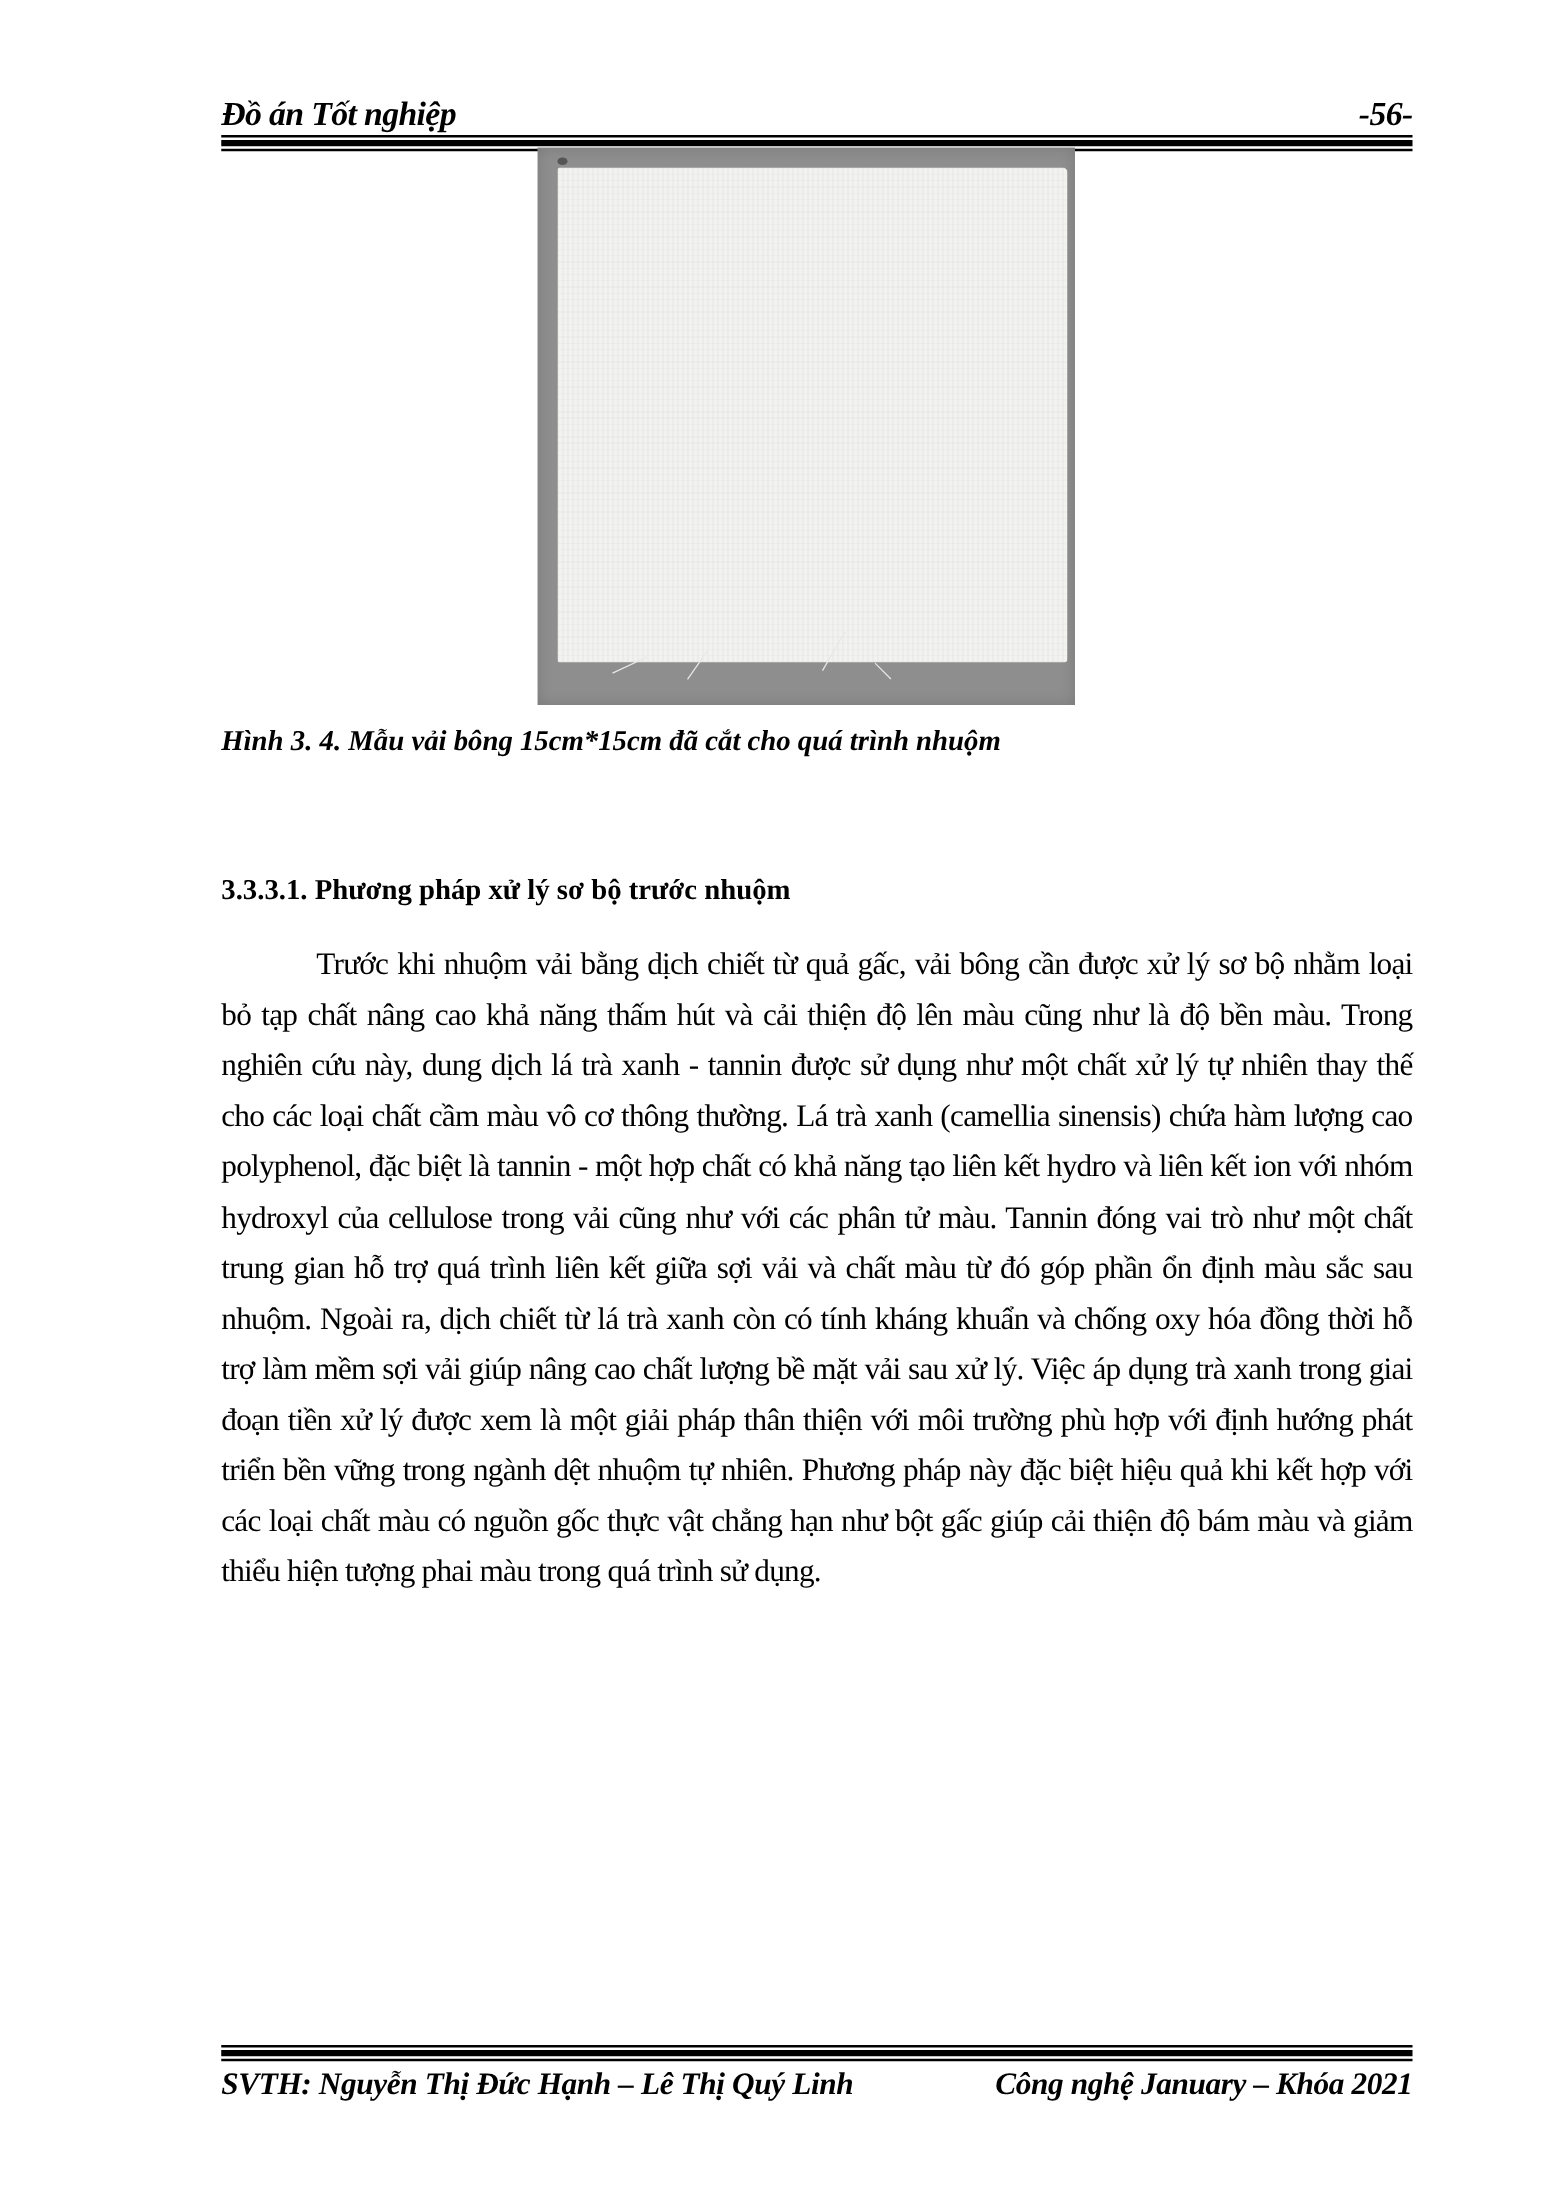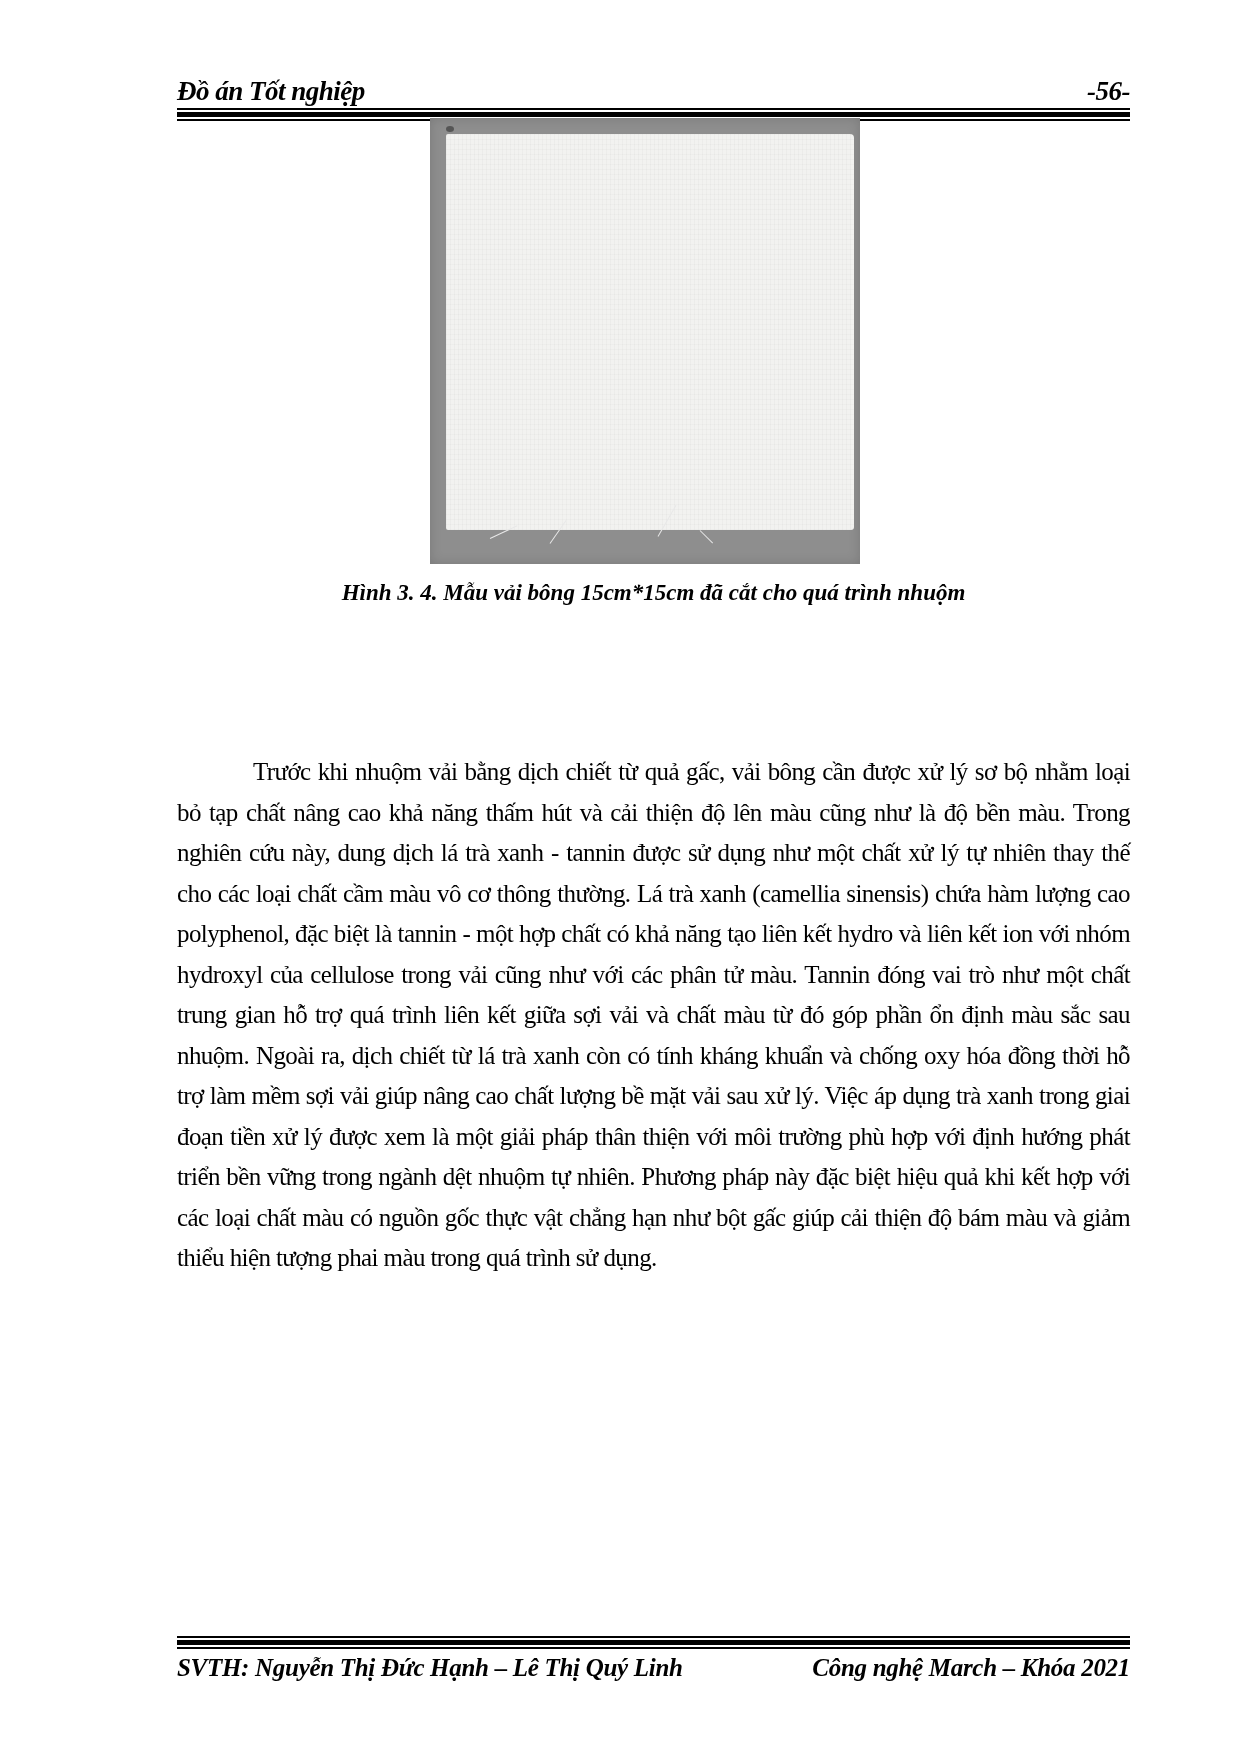--- a/index.html
+++ b/index.html
@@ -38,21 +38,21 @@
     }
     .figure .speck {
       position: absolute; left: 16px; top: 8px; width: 8px; height: 6px;
       background: #555; border-radius: 50%;
     }
     .figure .thread {
       position: absolute; height: 1px; background: #e8e8e8; transform-origin: left center;
     }
 
     .caption {
-      position: absolute; left: 177px; top: 580px; width: 953px; text-align: center;
+      position: absolute; left: 177px; top: 580px; width: 953px; text-align: left;
       font-family: "Liberation Serif", serif; font-style: italic; font-weight: bold;
       font-size: 23px;
     }
 
     .heading {
       position: absolute; left: 177px;
       font-family: "Liberation Serif", serif; font-weight: bold; font-size: 23px;
     }
     .heading.h3 { top: 640px; }
     .heading.h4 { top: 699px; }
@@ -94,29 +94,30 @@
     <div class="speck"></div>
     <div class="cloth"></div>
     <div class="thread" style="left:60px; top:420px; width:30px; transform:rotate(-25deg);"></div>
     <div class="thread" style="left:120px; top:425px; width:28px; transform:rotate(-55deg);"></div>
     <div class="thread" style="left:228px; top:418px; width:36px; transform:rotate(-60deg);"></div>
     <div class="thread" style="left:270px; top:412px; width:18px; transform:rotate(45deg);"></div>
   </div>
 
   <div class="caption">Hình 3. 4. Mẫu vải bông 15cm*15cm đã cắt cho quá trình nhuộm</div>
 
+  <div class="heading h4">3.3.3.1. Phương pháp xử lý sơ bộ trước nhuộm</div>
 
   <p class="body-text" style="margin:0;">Trước khi nhuộm vải bằng dịch chiết từ quả gấc, vải bông cần được xử lý sơ bộ nhằm loại bỏ tạp chất nâng cao khả năng thấm hút và cải thiện độ lên màu cũng như là độ bền màu. Trong nghiên cứu này, dung dịch lá trà xanh - tannin được sử dụng như một chất xử lý tự nhiên thay thế cho các loại chất cầm màu vô cơ thông thường. Lá trà xanh (camellia sinensis) chứa hàm lượng cao polyphenol, đặc biệt là tannin - một hợp chất có khả năng tạo liên kết hydro và liên kết ion với nhóm hydroxyl của cellulose trong vải cũng như với các phân tử màu. Tannin đóng vai trò như một chất trung gian hỗ trợ quá trình liên kết giữa sợi vải và chất màu từ đó góp phần ổn định màu sắc sau nhuộm. Ngoài ra, dịch chiết từ lá trà xanh còn có tính kháng khuẩn và chống oxy hóa đồng thời hỗ trợ làm mềm sợi vải giúp nâng cao chất lượng bề mặt vải sau xử lý. Việc áp dụng trà xanh trong giai đoạn tiền xử lý được xem là một giải pháp thân thiện với môi trường phù hợp với định hướng phát triển bền vững trong ngành dệt nhuộm tự nhiên. Phương pháp này đặc biệt hiệu quả khi kết hợp với các loại chất màu có nguồn gốc thực vật chẳng hạn như bột gấc giúp cải thiện độ bám màu và giảm thiểu hiện tượng phai màu trong quá trình sử dụng.</p>
 
   <div class="rule bottom">
     <div class="thin"></div>
       <div class="gap"></div>
       <div class="thick"></div>
       <div class="gap2"></div>
       <div class="thin2"></div>
   </div>
 
   <div class="footer">
     <span class="left">SVTH: Nguyễn Thị Đức Hạnh – Lê Thị Quý Linh</span>
-    <span class="right">Công nghệ March – Khóa 2021</span>
+    <span class="right">Công nghệ January – Khóa 2021</span>
   </div>
 
 </div>
 
 </body></html>

